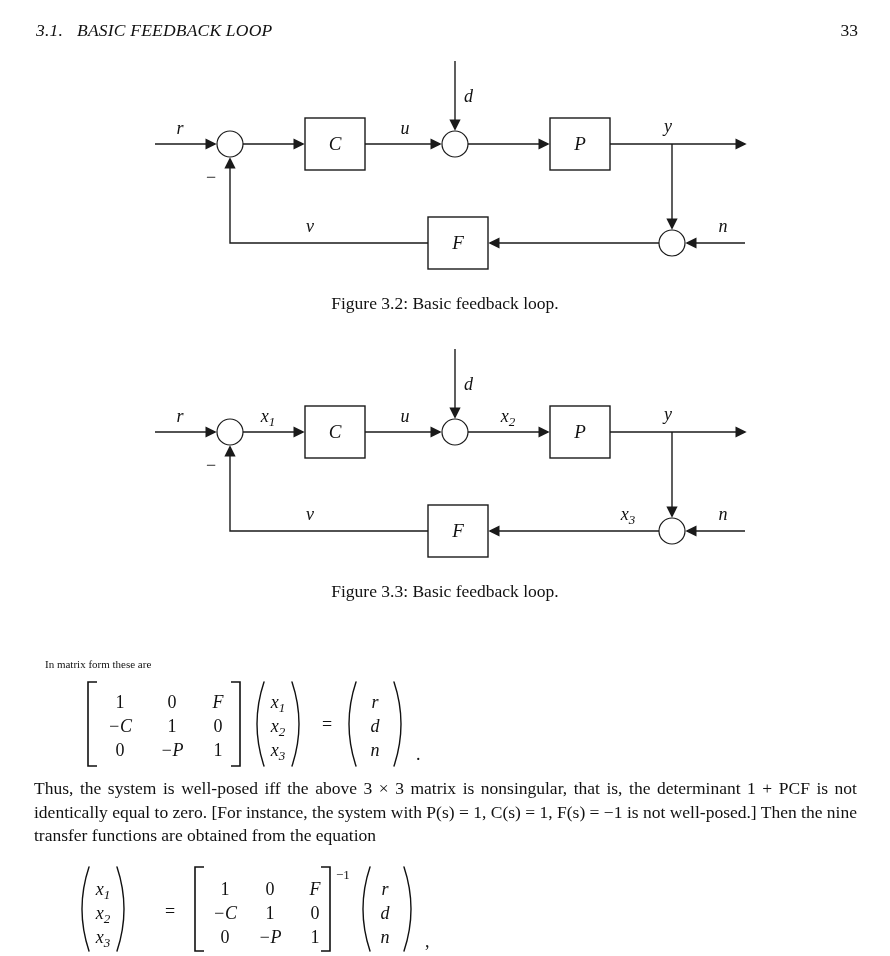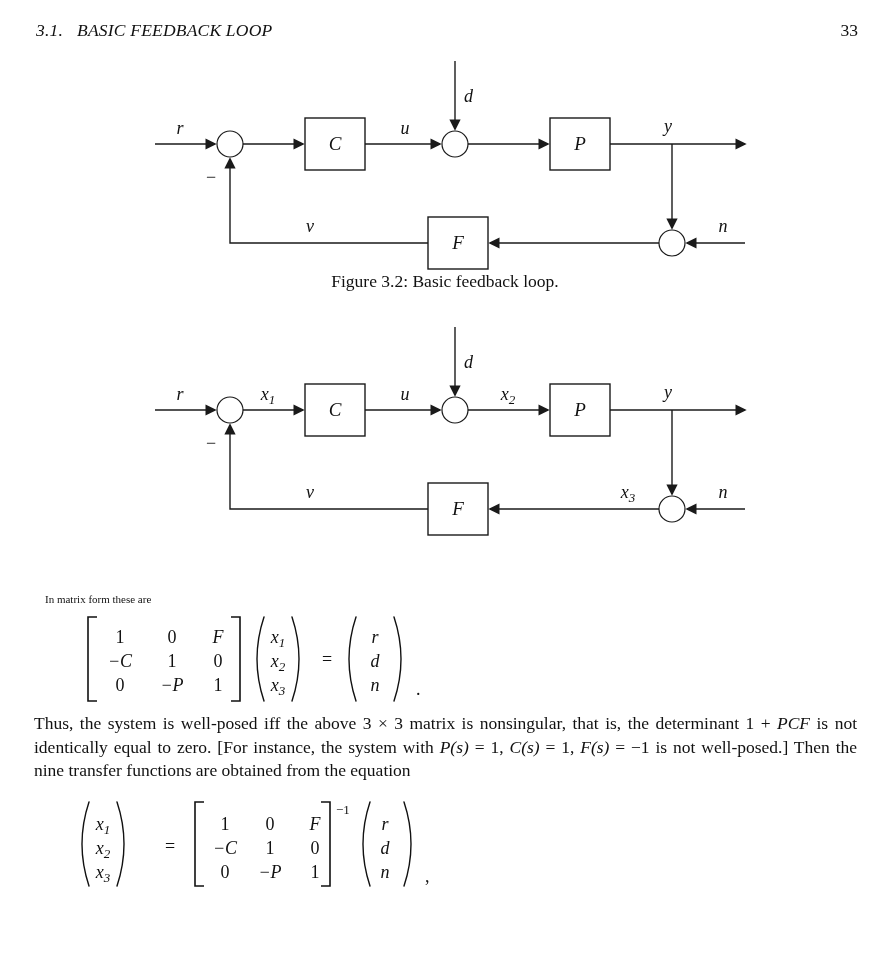--- a/index.html
+++ b/index.html
@@ -11,40 +11,40 @@
   .hdr{display:flex;justify-content:space-between;align-items:baseline;
        padding:20px 32px 0 36px;font-size:17.5px;}
   .hdr .title{font-style:italic;letter-spacing:.2px;}
   .hdr .secnum{margin-right:14px;}
   .hdr .pageno{font-style:normal;margin-left:16px;}
   
   figure{margin:0;}
   .fig-svg{display:block;}
   .fig32-svg{margin-top:15px;}
   .fig33-svg{margin-top:30px;}
-  figcaption{text-align:center;font-size:17.5px;color:#111;}
+  figcaption{text-align:center;font-size:17.5px;margin-top:22px;color:#111;}
   svg text{font-family:"Liberation Serif", serif;fill:#111;}
   .m{font-size:18px;font-style:italic;}
   .blk{font-size:19px;font-style:italic;}
   .up{font-style:normal;}
   .sub{font-size:13px;font-style:italic;}
   .sup{font-size:13px;font-style:normal;}
   .wire{stroke:#1a1a1a;stroke-width:1.4;fill:none;}
   .box{stroke:#1a1a1a;stroke-width:1.4;fill:#fff;}
   .junc{stroke:#1a1a1a;stroke-width:1.2;fill:#fff;}
   .brk{stroke:#111;stroke-width:1.6;fill:none;}
   .par{stroke:#111;stroke-width:1.4;fill:none;stroke-linecap:round;}
   
   .intro{font-size:11px;margin:56px 33px 0 34px;text-indent:11px;}
   .eq-svg{display:block;}
   .eq1-svg{margin:8px 0 0 60px;}
   .eq2-svg{margin:13px 0 0 55px;}
   .bodypar{font-size:17.5px;line-height:23.5px;text-align:justify;
            margin:7px 33px 0 34px;}
-  .it{font-style:italic;}
+  .it{}
 </style>
 </head>
 <body>
 
 <div class="page">
 
   <div class="hdr">
     <span class="title">
       <span class="secnum">3.1.</span><span>BASIC FEEDBACK LOOP</span>
     </span>
@@ -122,20 +122,21 @@
       <text class="m up" x="211" y="127" text-anchor="middle">−</text>
       <text class="m" x="268" y="78" text-anchor="middle"><tspan>x</tspan><tspan class="sub" dy="4">1</tspan></text>
       <text class="m" x="405" y="78" text-anchor="middle">u</text>
       <text class="m" x="464" y="46">d</text>
       <text class="m" x="508" y="78" text-anchor="middle"><tspan>x</tspan><tspan class="sub" dy="4">2</tspan></text>
       <text class="m" x="668" y="76" text-anchor="middle">y</text>
       <text class="m" x="723" y="176" text-anchor="middle">n</text>
       <text class="m" x="628" y="176" text-anchor="middle"><tspan>x</tspan><tspan class="sub" dy="4">3</tspan></text>
       <text class="m" x="310" y="176" text-anchor="middle">v</text>
     </svg>
+    <figcaption>Figure 3.3: Basic feedback loop.</figcaption>
   </figure>
 
   <p class="intro">In matrix form these are</p>
 
   <svg class="eq-svg eq1-svg" width="400" height="92" viewBox="0 0 400 92">
     <path class="brk" d="M37,4 H28 V88 H37"></path>
     <text class="m up" x="60" y="30" text-anchor="middle">1</text>
     <text class="m up" x="112" y="30" text-anchor="middle">0</text>
     <text class="m" x="158" y="30" text-anchor="middle">F</text>
     <text class="m" x="60" y="54" text-anchor="middle">−C</text>

